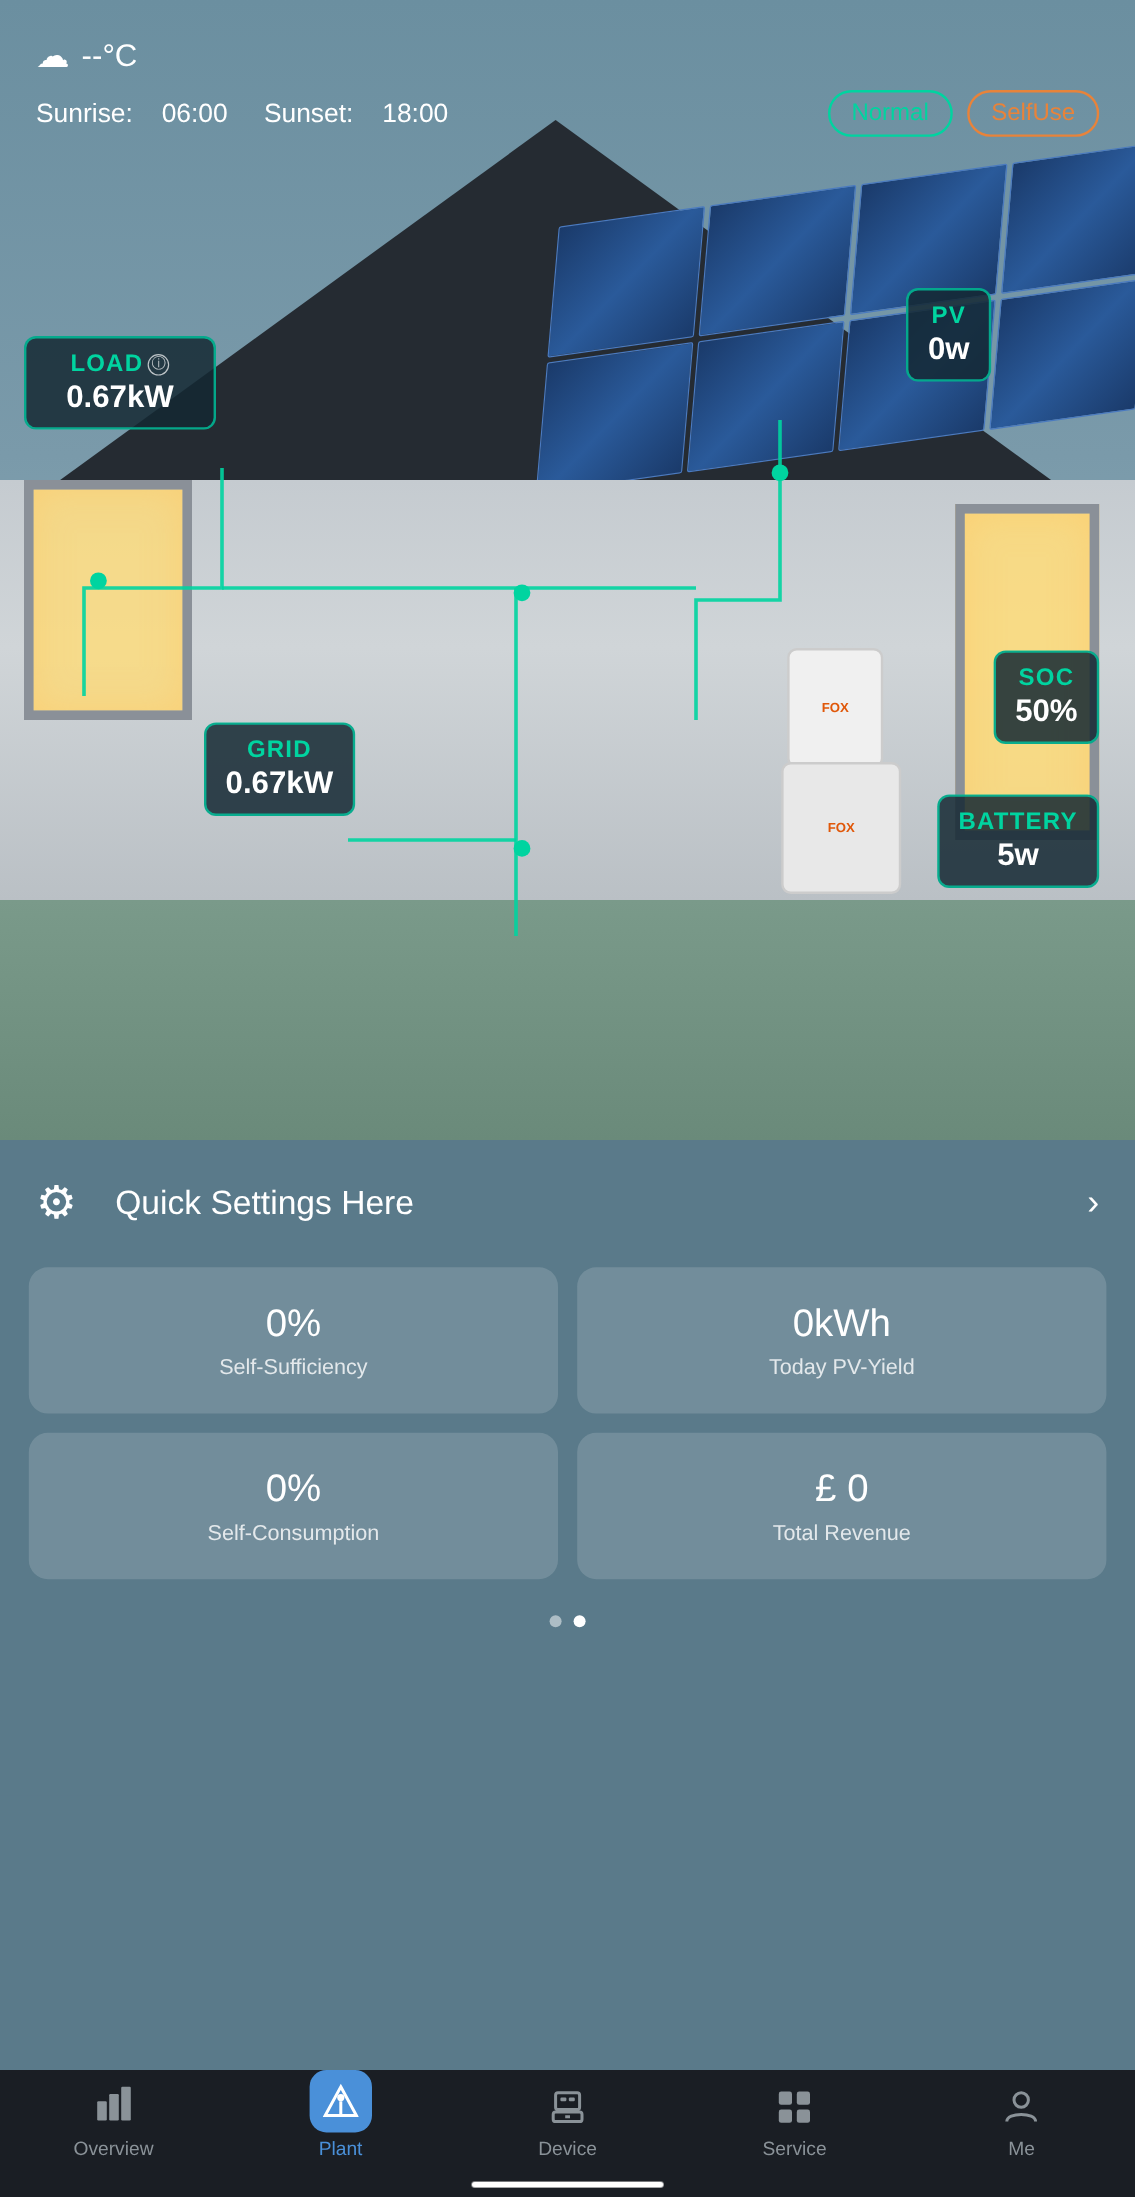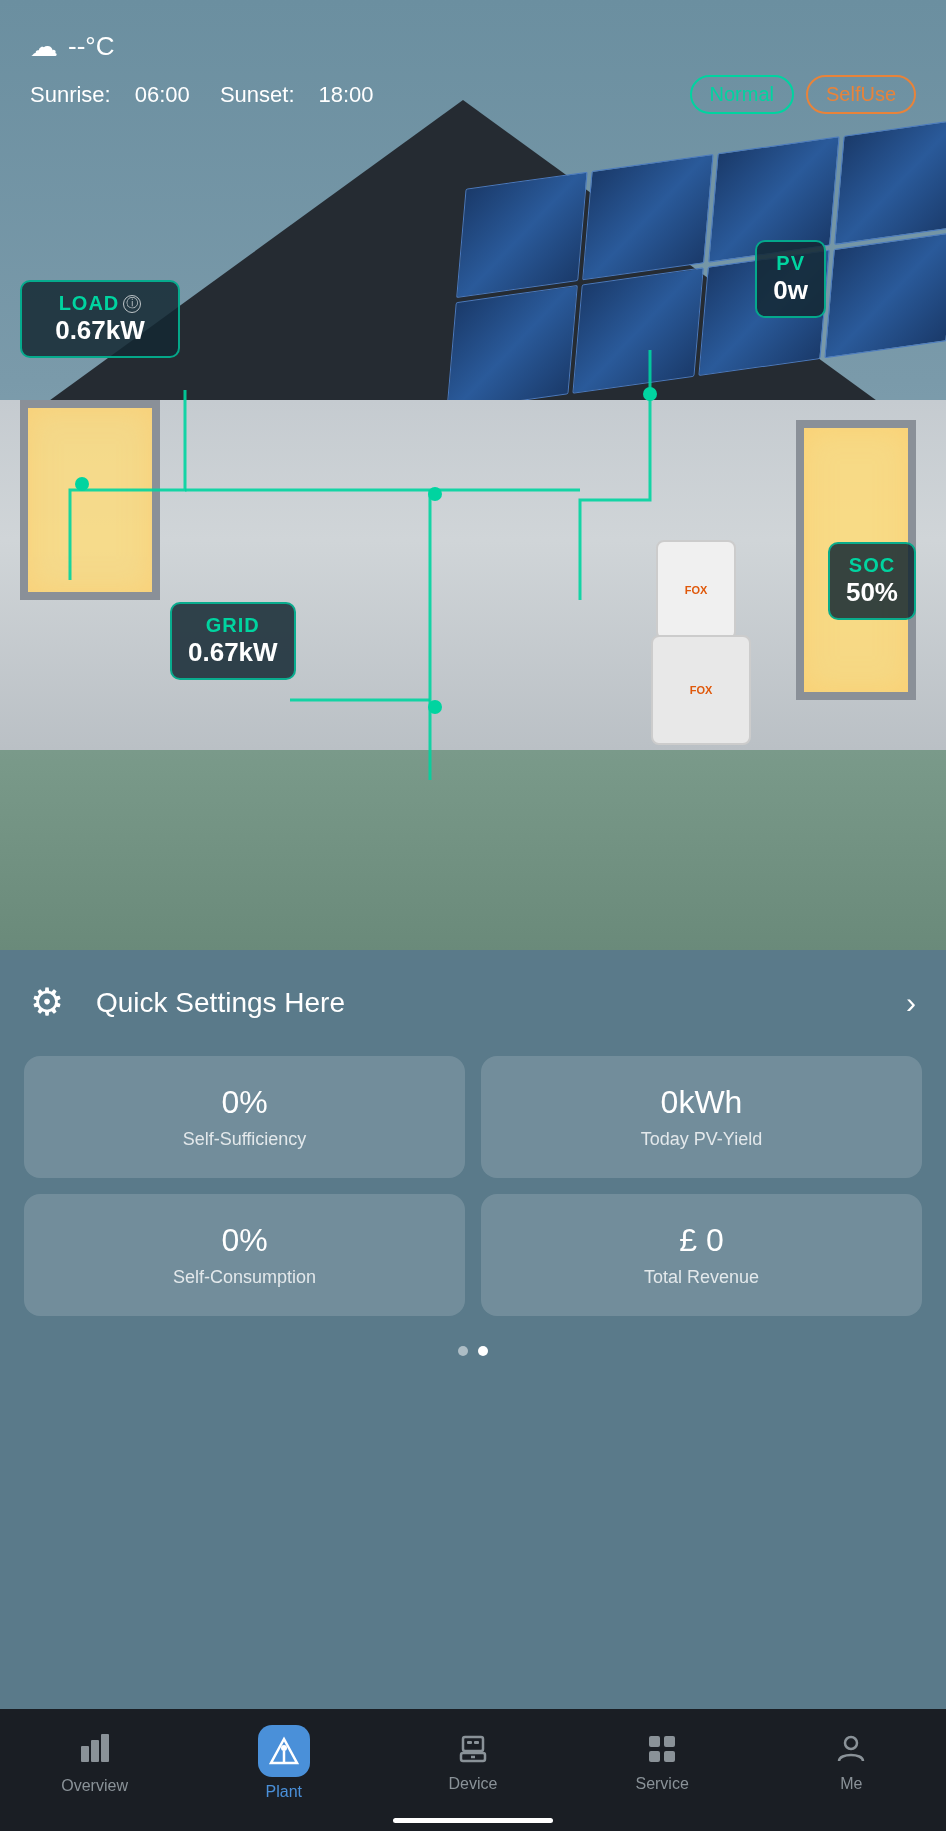--- a/index.html
+++ b/index.html
@@ -373,24 +373,24 @@
       background: rgba(255,255,255,1);
     }
 
     
     .bottom-nav {
       position: fixed;
       bottom: 0;
       left: 0;
       width: 946px;
       background: #1a1e24;
-      padding: 16px 0 30px;
+      padding: 0 0 30px;
       display: flex;
       justify-content: space-around;
-      align-items: center;
+      align-items: flex-end;
       z-index: 100;
       margin-top: 28px;
     }
     .nav-item {
       display: flex;
       flex-direction: column;
       align-items: center;
       gap: 6px;
       cursor: pointer;
       min-width: 100px;
@@ -493,20 +493,24 @@
   <div class="info-box box-pv">
     <div class="box-title">PV</div>
     <div class="box-value">0w</div>
   </div>
 
   <div class="info-box box-soc">
     <div class="box-title">SOC</div>
     <div class="box-value">50%</div>
   </div>
 
+  <div class="info-box box-battery">
+    <div class="box-title">BATTERY</div>
+    <div class="box-value">5w</div>
+  </div>
 
   <div class="info-box box-grid">
     <div class="box-title">GRID</div>
     <div class="box-value">0.67kW</div>
   </div>
 
   <div class="header">
     <div class="weather-row">
       <span class="cloud-icon">☁</span>
       <span class="temp-text">--°C</span>

